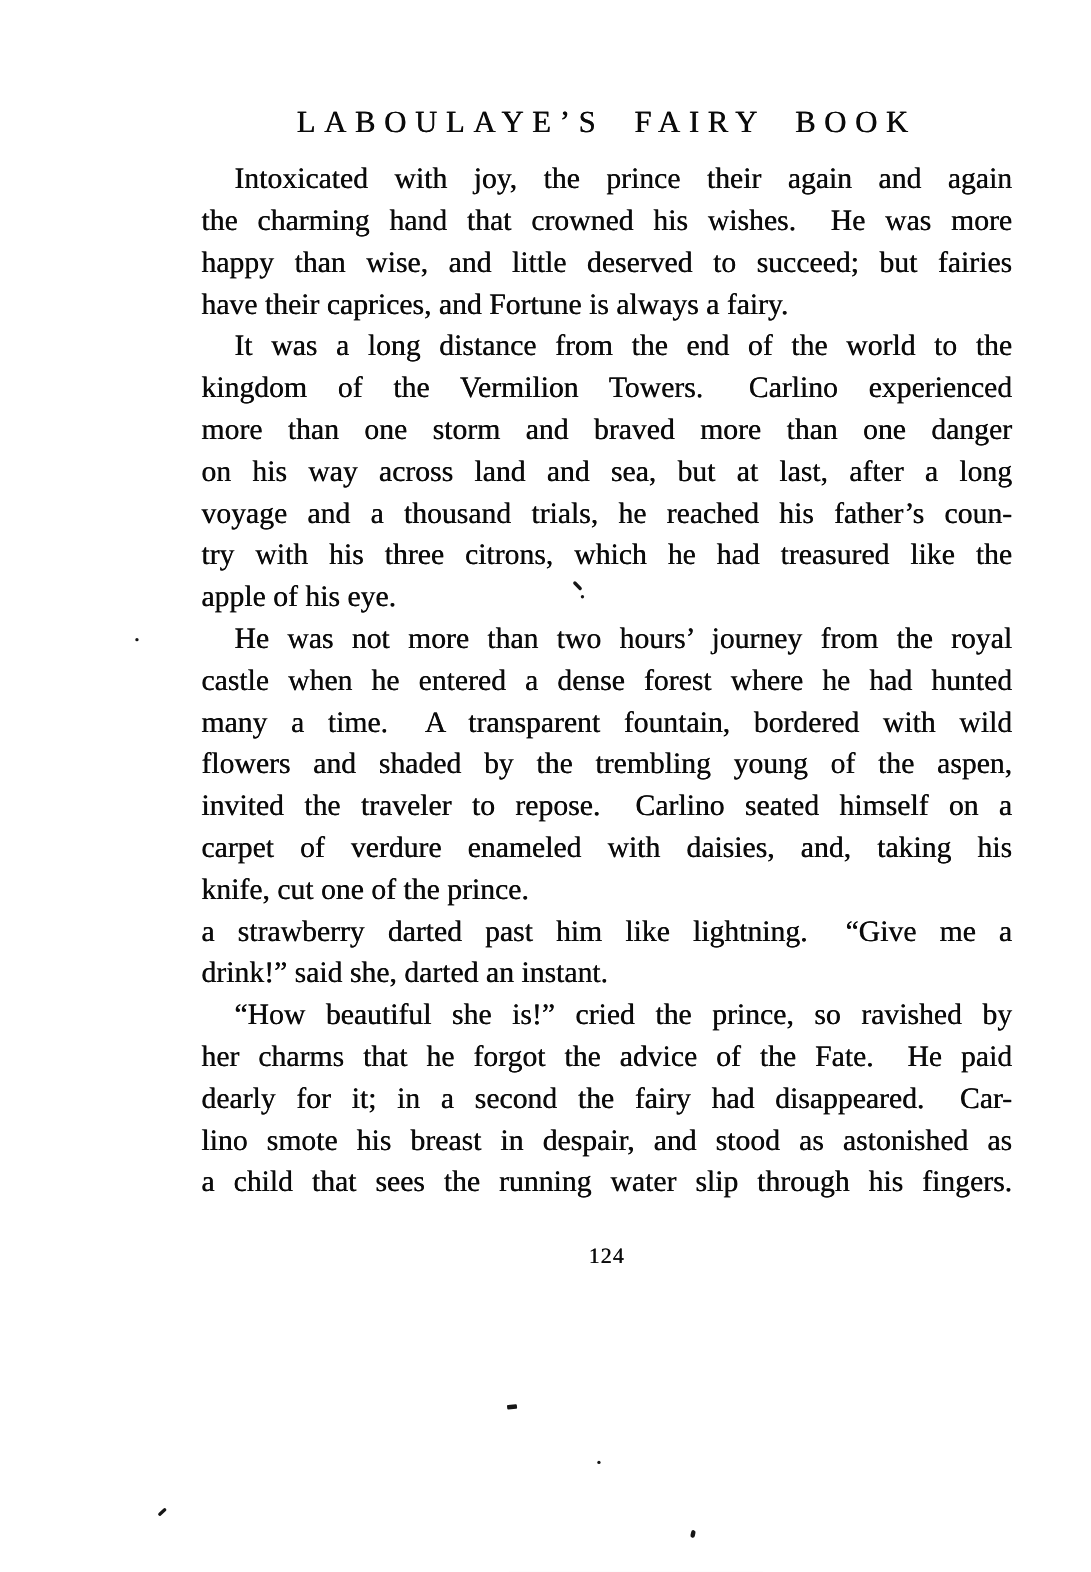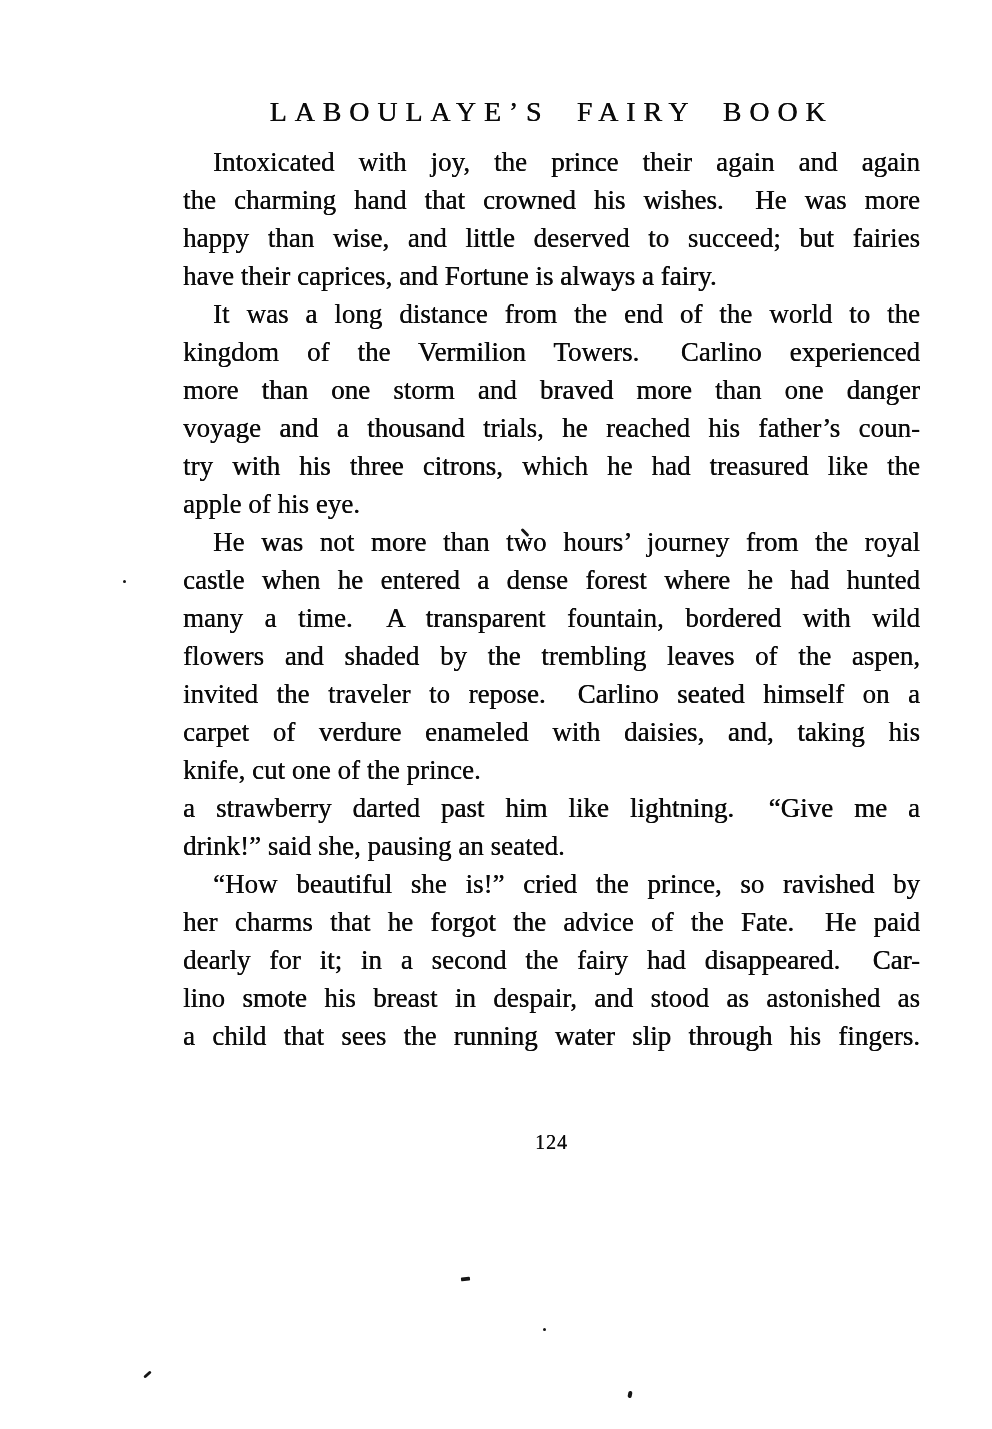--- a/index.html
+++ b/index.html
@@ -79,38 +79,39 @@
       <div class="ln first">Intoxicated with joy, the prince their again and again</div>
       <div class="ln">the charming hand that crowned his wishes.  He was more</div>
       <div class="ln">happy than wise, and little deserved to succeed; but fairies</div>
       <div class="ln last">have their caprices, and Fortune is always a fairy.</div>
     </div>
 
     <div class="para">
       <div class="ln first">It was a long distance from the end of the world to the</div>
       <div class="ln">kingdom of the Vermilion Towers.  Carlino experienced</div>
       <div class="ln">more than one storm and braved more than one danger</div>
+      <div class="ln">on his way across land and sea, but at last, after a long</div>
       <div class="ln">voyage and a thousand trials, he reached his father’s coun-</div>
       <div class="ln">try with his three citrons, which he had treasured like the</div>
       <div class="ln last">apple of his eye.</div>
     </div>
 
     <div class="para">
       <div class="ln first">He was not more than two hours’ journey from the royal</div>
       <div class="ln">castle when he entered a dense forest where he had hunted</div>
       <div class="ln">many a time.  A transparent fountain, bordered with wild</div>
-      <div class="ln">flowers and shaded by the trembling leaves of the aspen,</div>
+      <div class="ln">flowers and shaded by the trembling young of the aspen,</div>
       <div class="ln">invited the traveler to repose.  Carlino seated himself on a</div>
       <div class="ln">carpet of verdure enameled with daisies, and, taking his</div>
       <div class="ln last">knife, cut one of the prince.</div>
     </div>
 
     <div class="para">
       <div class="ln">a strawberry darted past him like lightning.  “Give me a</div>
-      <div class="ln last">drink!” said she, pausing an seated.</div>
+      <div class="ln last">drink!” said she, darted an instant.</div>
     </div>
 
     <div class="para">
       <div class="ln first">“How beautiful she is!” cried the prince, so ravished by</div>
       <div class="ln">her charms that he forgot the advice of the Fate.  He paid</div>
       <div class="ln">dearly for it; in a second the fairy had disappeared.  Car-</div>
       <div class="ln">lino smote his breast in despair, and stood as astonished as</div>
       <div class="ln">a child that sees the running water slip through his fingers.</div>
     </div>
 

